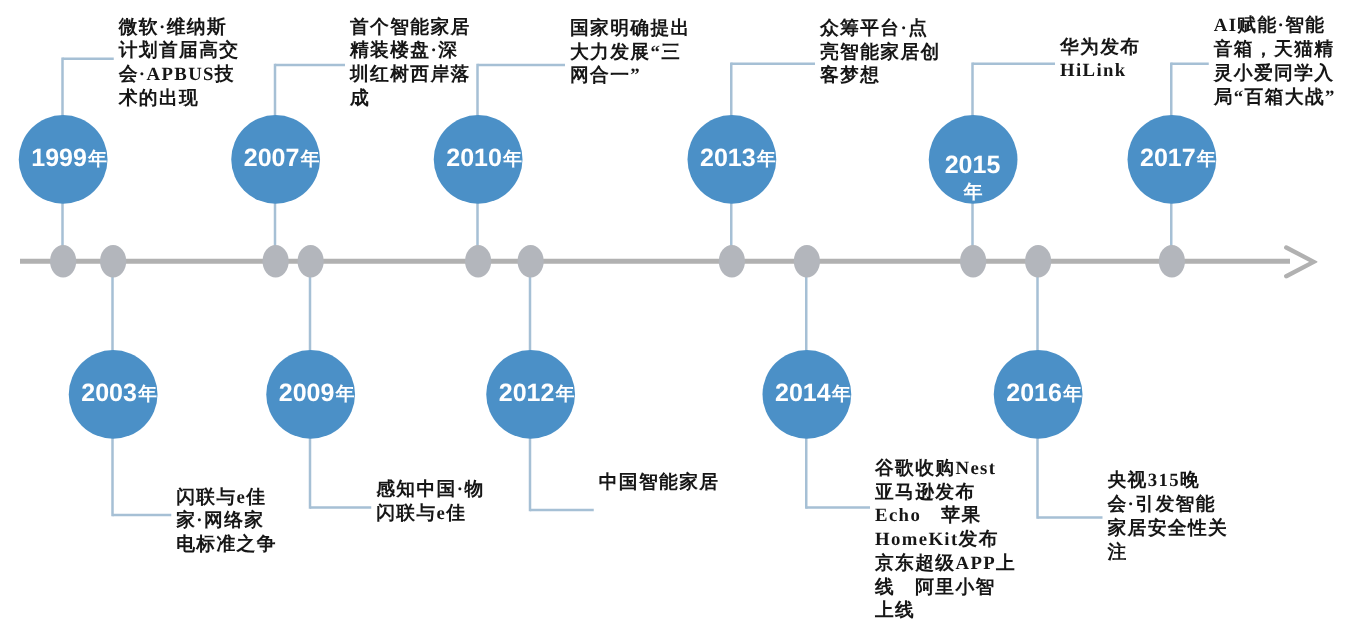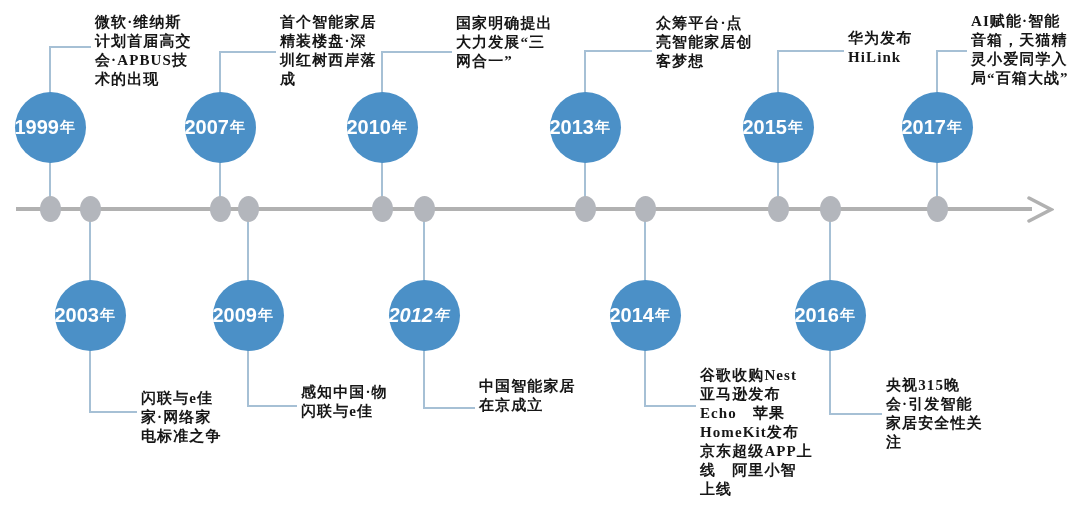--- a/index.html
+++ b/index.html
@@ -14,21 +14,21 @@
   .arrow{position:absolute;}
   .dot{
     position:absolute;width:21px;height:26px;border-radius:50%;
     background:var(--dot,#b3b6bc);z-index:2;
   }
   .vline{position:absolute;width:2px;background:var(--conn,#a6c0d5);z-index:1;}
   .hline{position:absolute;height:2px;background:var(--conn,#a6c0d5);z-index:1;}
   .node{
     position:absolute;width:71px;height:71px;border-radius:50%;
     background:var(--blue,#4b90c7);
-    display:flex;align-items:center;justify-content:flex-start;
+    display:flex;align-items:center;justify-content:flex-end;
     color:#ffffff;z-index:3;
     font-family:"Liberation Sans","DejaVu Sans",sans-serif;
   }
   .yr{font-weight:bold;font-size:20px;}
   .sfx{font-size:15px;font-weight:600;margin-left:1px;}
   .desc{
     position:absolute;z-index:2;
     font-weight:bold;font-size:15px;line-height:19px;
     letter-spacing:1.1px;color:#161616;white-space:nowrap;
   }
@@ -117,27 +117,26 @@
           <div class="line">国家明确提出</div>
           <div class="line">大力发展“三</div>
           <div class="line">网合一”</div>
         </div>
   </div>
       <div>
     <div class="dot" style="left: 414px; top: 196px;"></div>
     <div class="vline" style="left: 423px; top: 209px; height: 72.5px;"></div>
     <div class="vline" style="left: 423px; top: 348.5px; height: 60.5px;"></div>
     <div class="hline" style="left: 424px; top: 407px; width: 51px;"></div>
-    <div class="node" style="left: 388.5px; top: 279.5px; font-style: italic;">
+    <div class="node" style="left: 388.5px; top: 279.5px;">
       <span class="yr">2012</span>
       <span class="sfx">年</span>
     </div>
     <div class="desc" style="left: 479px; top: 377px;">
           <div class="line">中国智能家居</div>
-          <div class="line">在京成立</div>
         </div>
   </div>
       <div>
     <div class="dot" style="left: 575px; top: 196px;"></div>
     <div class="vline" style="left: 584px; top: 160.5px; height: 48.5px;"></div>
     <div class="vline" style="left: 584px; top: 50px; height: 43.5px;"></div>
     <div class="hline" style="left: 585px; top: 50px; width: 67px;"></div>
     <div class="node" style="left: 549.5px; top: 91.5px;">
       <span class="yr">2013</span>
       <span class="sfx">年</span>
@@ -165,21 +164,21 @@
           <div class="line">京东超级APP上</div>
           <div class="line">线　阿里小智</div>
           <div class="line">上线</div>
         </div>
   </div>
       <div>
     <div class="dot" style="left: 768px; top: 196px;"></div>
     <div class="vline" style="left: 777px; top: 160.5px; height: 48.5px;"></div>
     <div class="vline" style="left: 777px; top: 50px; height: 43.5px;"></div>
     <div class="hline" style="left: 778px; top: 50px; width: 66px;"></div>
-    <div class="node" style="left: 742.5px; top: 91.5px;">
+    <div class="node" style="left: 742.5px; top: 91.5px; flex-direction: column;">
       <span class="yr">2015</span>
       <span class="sfx">年</span>
     </div>
     <div class="desc" style="left: 848px; top: 29px;">
           <div class="line">华为发布</div>
           <div class="line">HiLink</div>
         </div>
   </div>
       <div>
     <div class="dot" style="left: 820px; top: 196px;"></div>

